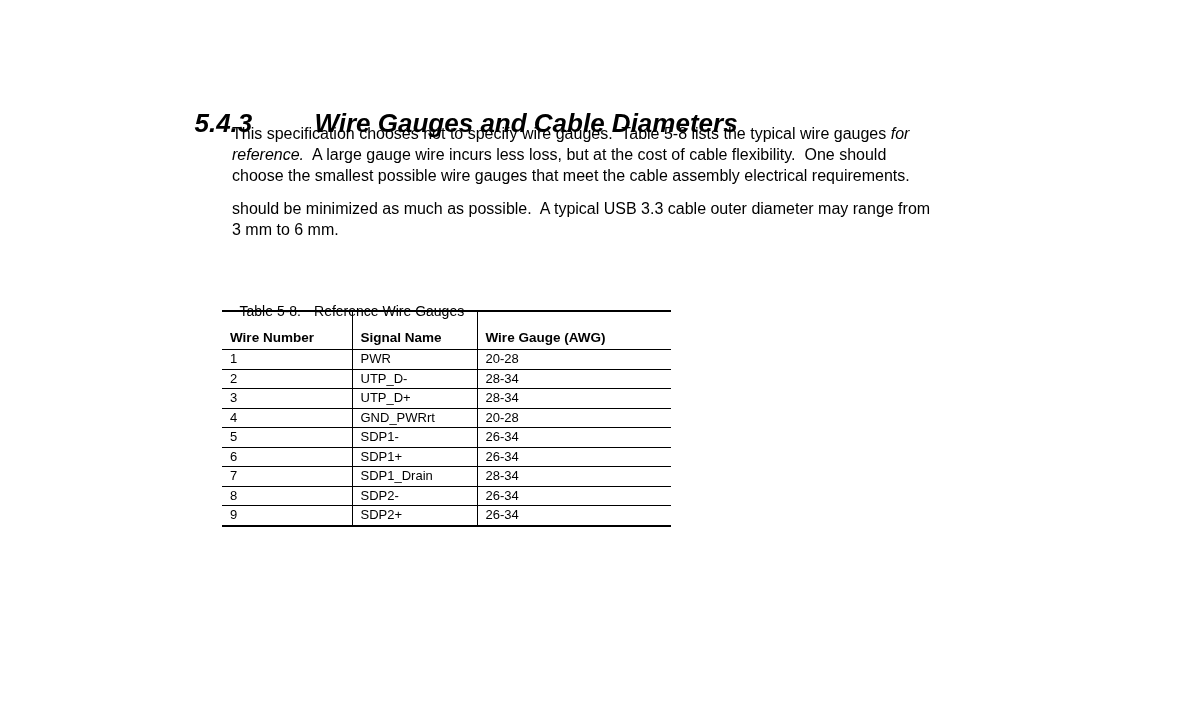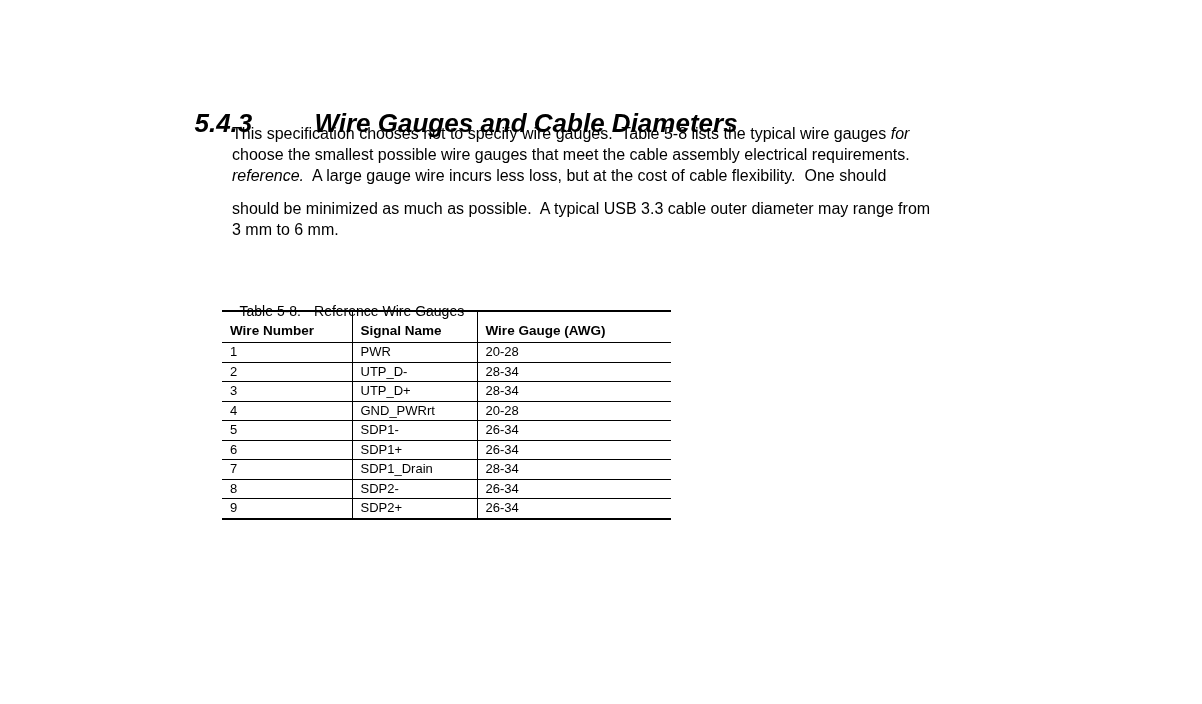--- a/index.html
+++ b/index.html
@@ -40,21 +40,21 @@
     table-layout: fixed;
   }
   .wire-table col.c1 { width: 130px; }
   .wire-table col.c2 { width: 125px; }
   .wire-table col.c3 { width: 194px; }
   .wire-table th {
     border-top: 2px solid #000;
     border-bottom: 1px solid #000;
     text-align: left;
     font-size: 13.5px; font-weight: bold;
-    padding: 11px 0 3px 8px;
+    padding: 18px 0 3px 8px;
     line-height: 16px;
     white-space: pre;
   }
   .wire-table td {
     border-bottom: 1px solid #000;
     font-size: 13px;
     padding: 1px 0 1px 8px;
     line-height: 16.5px;
     white-space: pre;
   }
@@ -64,22 +64,22 @@
 </style>
 </head>
 <body>
 
 <div class="section-heading">
   <span class="sec-num">5.4.3</span><span class="sec-title">Wire Gauges and Cable Diameters</span>
 </div>
 
 <div class="body-para" id="para-1">
   <span class="line"><span>This specification chooses not to specify wire gauges.  Table 5-8 lists the typical wire gauges </span><i>for</i></span>
+  <span class="line"><i>reference.</i><span>  A large gauge wire incurs less loss, but at the cost of cable flexibility.  One should</span></span>
   <span class="line">choose the smallest possible wire gauges that meet the cable assembly electrical requirements.</span>
-  <span class="line"><i>reference.</i><span>  A large gauge wire incurs less loss, but at the cost of cable flexibility.  One should</span></span>
 </div>
 
 <div class="body-para" id="para-2">
   <span class="line">should be minimized as much as possible.  A typical USB 3.3 cable outer diameter may range from</span>
   <span class="line">3 mm to 6 mm.</span>
 </div>
 
 <div class="table-caption">
   <span class="cap-label">Table 5-8.</span><span class="cap-title">Reference Wire Gauges</span>
 </div>

